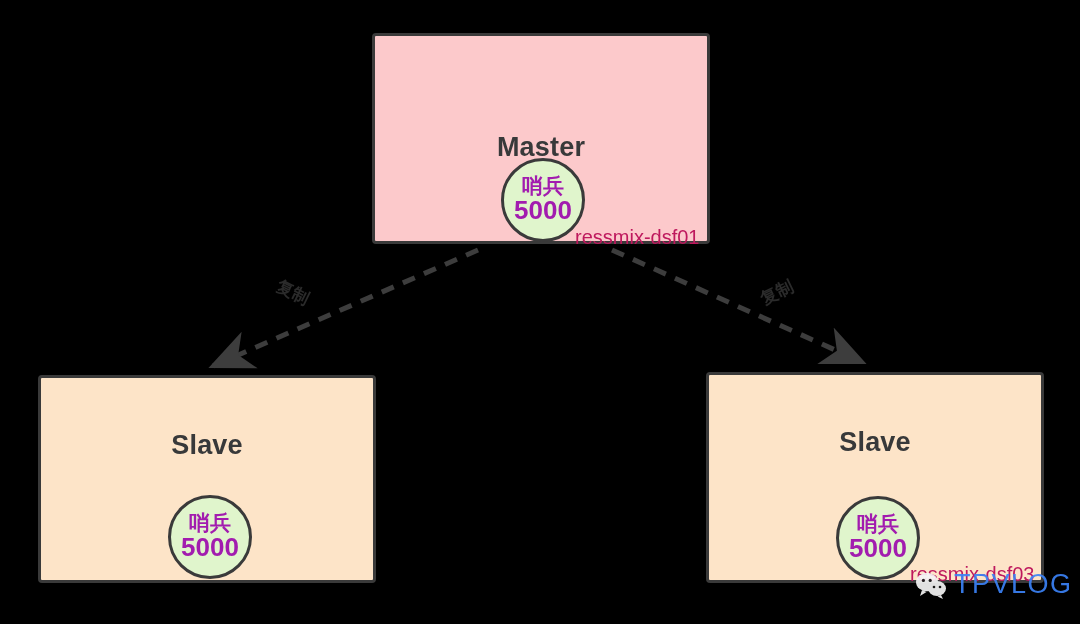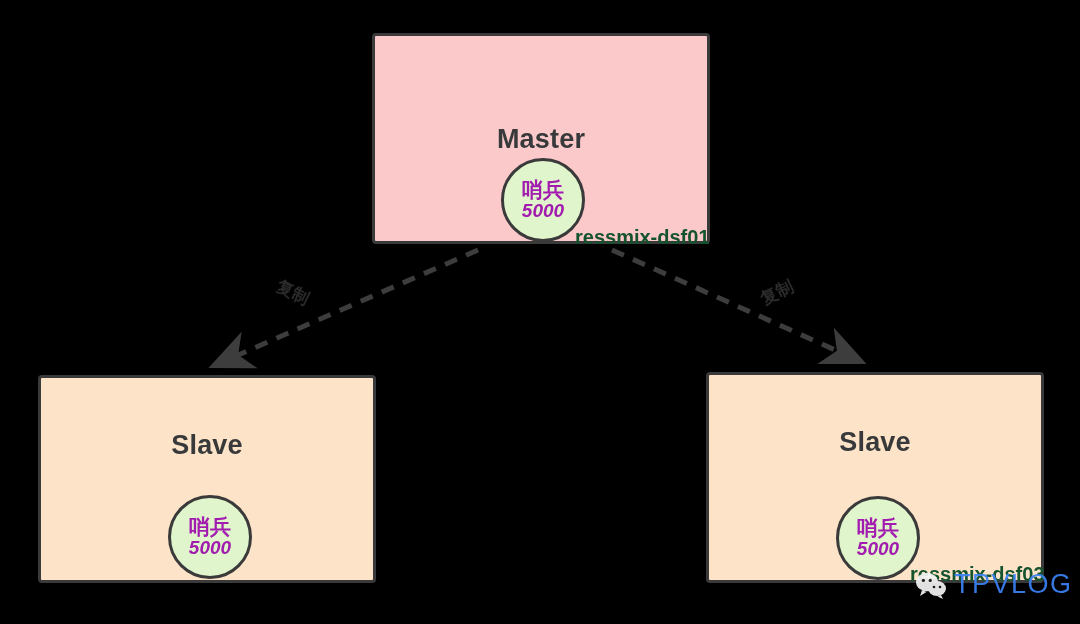--- a/index.html
+++ b/index.html
@@ -44,21 +44,21 @@
   }
   .node-title {
     position: absolute;
     width: 100%;
     text-align: center;
     font-size: 27px;
     font-weight: bold;
     color: #38393a;
     letter-spacing: 0.2px;
   }
-  .node-master .node-title { top: 88px; }
+  .node-master .node-title { top: 96px; }
   .node-slave-left .node-title { top: 52px; }
   .node-slave-right .node-title { top: 52px; }
 
   .sentinel {
     position: absolute;
     width: 84px;
     height: 84px;
     border-radius: 50%;
     background: #E0F5CC;
     border: 3px solid #3a3a3a;
@@ -68,30 +68,30 @@
     align-items: center;
     justify-content: center;
     line-height: 1.05;
   }
   .sentinel span {
     font-size: 21px;
     font-weight: bold;
     color: #a21caf;
     display: block;
   }
-  .sentinel .s-port { font-size: 19px; font-style: italic; }
+  .sentinel .s-port { font-size: 26px; }
   .node-master .sentinel { left: 126px; top: 122px; }
   .node-slave-left .sentinel { left: 127px; top: 117px; }
   .node-slave-right .sentinel { left: 127px; top: 121px; }
 
   .host-label {
     position: absolute;
     font-size: 20px;
-    font-weight: bold;
-    color: #14532d;
+    font-weight: normal;
+    color: #be185d;
     white-space: nowrap;
   }
   .node-master .host-label { left: 200px; top: 190px; }
   .node-slave-left .host-label { left: 201px; top: 184px; }
   .node-slave-right .host-label { left: 201px; top: 188px; }
 
   .edge-svg {
     position: absolute;
     left: 0;
     top: 0;

